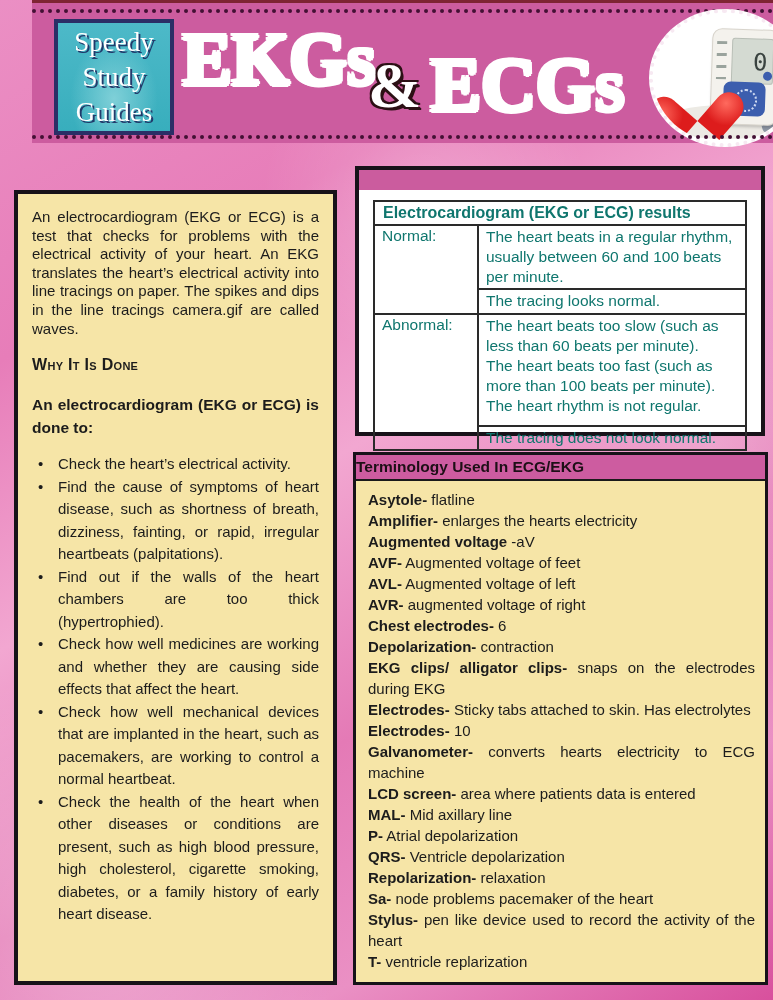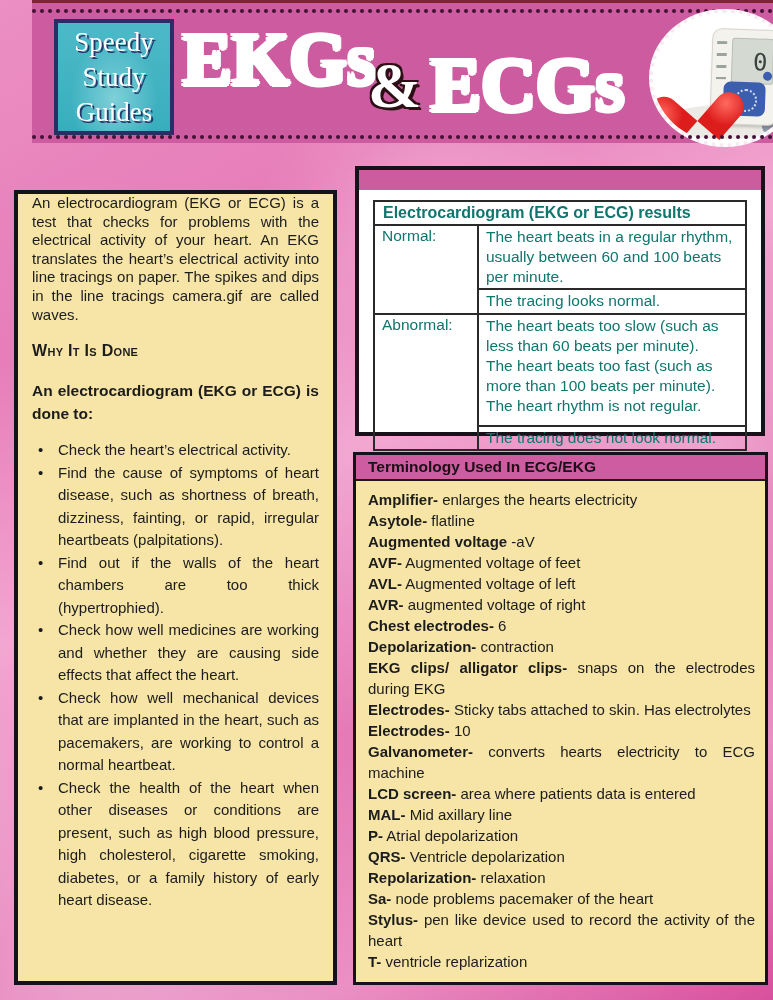--- a/index.html
+++ b/index.html
@@ -41,21 +41,21 @@
   .bluepanel{position:absolute;left:12px;bottom:8px;width:42px;height:34px;background:#3c5eae;border-radius:7px;}
   .btn-circle{position:absolute;left:11px;top:7px;width:19px;height:19px;border:2px dotted #cdd8f0;border-radius:50%;}
   .blue-dot{position:absolute;right:6px;bottom:44px;width:9px;height:9px;background:#3c5eae;border-radius:50%;}
   .heart{position:absolute;left:14px;top:62px;width:58px;height:52px;transform:rotate(-4deg);}
   .heart::before,.heart::after{content:"";position:absolute;top:0;width:29px;height:46px;
     background:radial-gradient(circle at 35% 30%, #ff6a5e, #dd1c1c 60%);border-radius:29px 29px 0 0;}
   .heart::before{left:29px;transform:rotate(45deg);transform-origin:0 100%;}
   .heart::after{left:0;transform:rotate(-45deg);transform-origin:100% 100%;}
   
   .left-panel{position:absolute;left:14px;top:190px;width:323px;height:795px;background:#f6e5a7;
-    border:4px solid #171219;box-sizing:border-box;padding:0 14px;color:#1c1c1c;}
+    border:4px solid #171219;box-sizing:border-box;padding:14px 14px;color:#1c1c1c;}
   .intro{margin:0 0 18px 0;font-size:15px;line-height:1.24;text-align:justify;}
   .why{font-weight:bold;font-variant:small-caps;font-size:16px;letter-spacing:0.3px;margin:0 0 20px 0;}
   .leadin{margin:0 0 14px 0;font-weight:bold;font-size:15.5px;line-height:1.45;text-align:justify;}
   .bullets{margin:14px 0 0 0;padding:0;list-style:none;font-size:15px;line-height:1.5;}
   .bullets li{position:relative;padding-left:26px;text-align:justify;margin:0;}
   .bullets li::before{content:"\2022";position:absolute;left:6px;}
   
   .results-panel{position:absolute;left:355px;top:166px;width:410px;height:270px;background:#ffffff;
     border:4px solid #171219;box-sizing:border-box;}
   .strip{height:20px;background:#cb5c9e;}
@@ -63,21 +63,21 @@
     font-size:15.5px;color:#0f766e;}
   table.results th,table.results td{border:2px solid #2a2a2a;padding:1px 7px;vertical-align:top;text-align:left;}
   table.results th{font-size:16px;padding:2px 8px;}
   td.lbl{width:88px;border-radius:15px;}
   td.val{white-space:pre-line;line-height:1.3;}
   td.tall{height:108px;}
   
   .term-panel{position:absolute;left:353px;top:452px;width:415px;height:533px;background:#f6e5a7;
     border:3px solid #171219;box-sizing:border-box;}
   .term-header{background:#cd5ca0;color:#1d0f16;font-weight:bold;font-size:15.5px;
-    padding:3px 12px;border-bottom:2px solid #1a1a1a;}
+    padding:3px 0;border-bottom:2px solid #1a1a1a;}
   .term-body{padding:8px 10px 0 12px;font-size:15px;line-height:1.4;color:#1c1c1c;}
   .term-body p{margin:0;text-align:justify;}
 </style>
 </head>
 <body>
 
 <div class="page">
 
   <div class="banner">
     <div class="logo">
@@ -141,22 +141,22 @@
       <tr>
         <td class="val">The tracing does not look normal.</td>
       </tr>
     </tbody>
       </table>
   </div>
 
   <div class="term-panel">
     <div class="term-header">Terminology Used In ECG/EKG</div>
     <div class="term-body">
+      <p><b>Asytole-</b> <span>flatline</span></p>
       <p><b>Amplifier-</b> <span>enlarges the hearts electricity</span></p>
-      <p><b>Asytole-</b> <span>flatline</span></p>
       <p><b>Augmented voltage</b> <span>-aV</span></p>
       <p><b>AVF-</b> <span>Augmented voltage of feet</span></p>
       <p><b>AVL-</b> <span>Augmented voltage of left</span></p>
       <p><b>AVR-</b> <span>augmented voltage of right</span></p>
       <p><b>Chest electrodes-</b> <span>6</span></p>
       <p><b>Depolarization-</b> <span>contraction</span></p>
       <p><b>EKG clips/ alligator clips-</b> <span>snaps on the electrodes during EKG</span></p>
       <p><b>Electrodes-</b> <span>Sticky tabs attached to skin. Has electrolytes</span></p>
       <p><b>Electrodes-</b> <span>10</span></p>
       <p><b>Galvanometer-</b> <span>converts hearts electricity to ECG machine</span></p>

